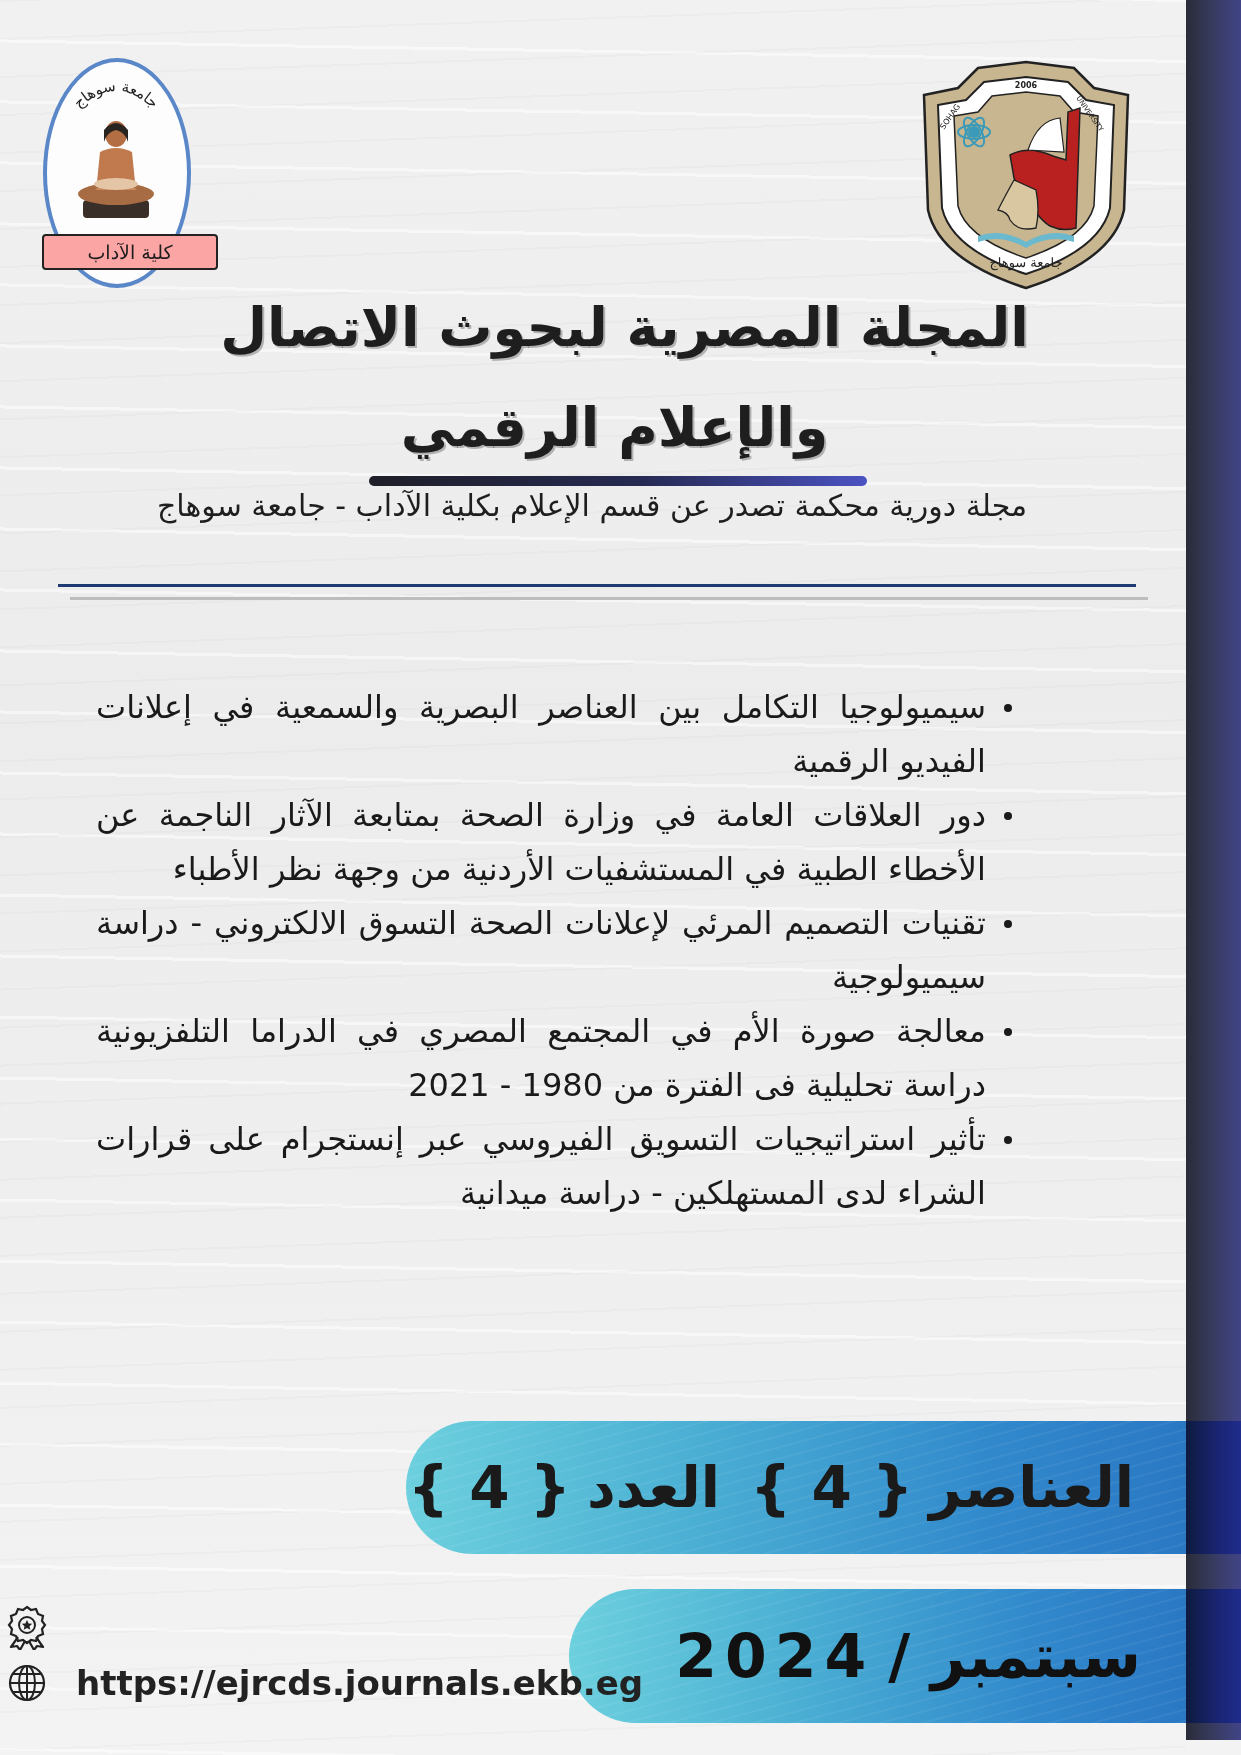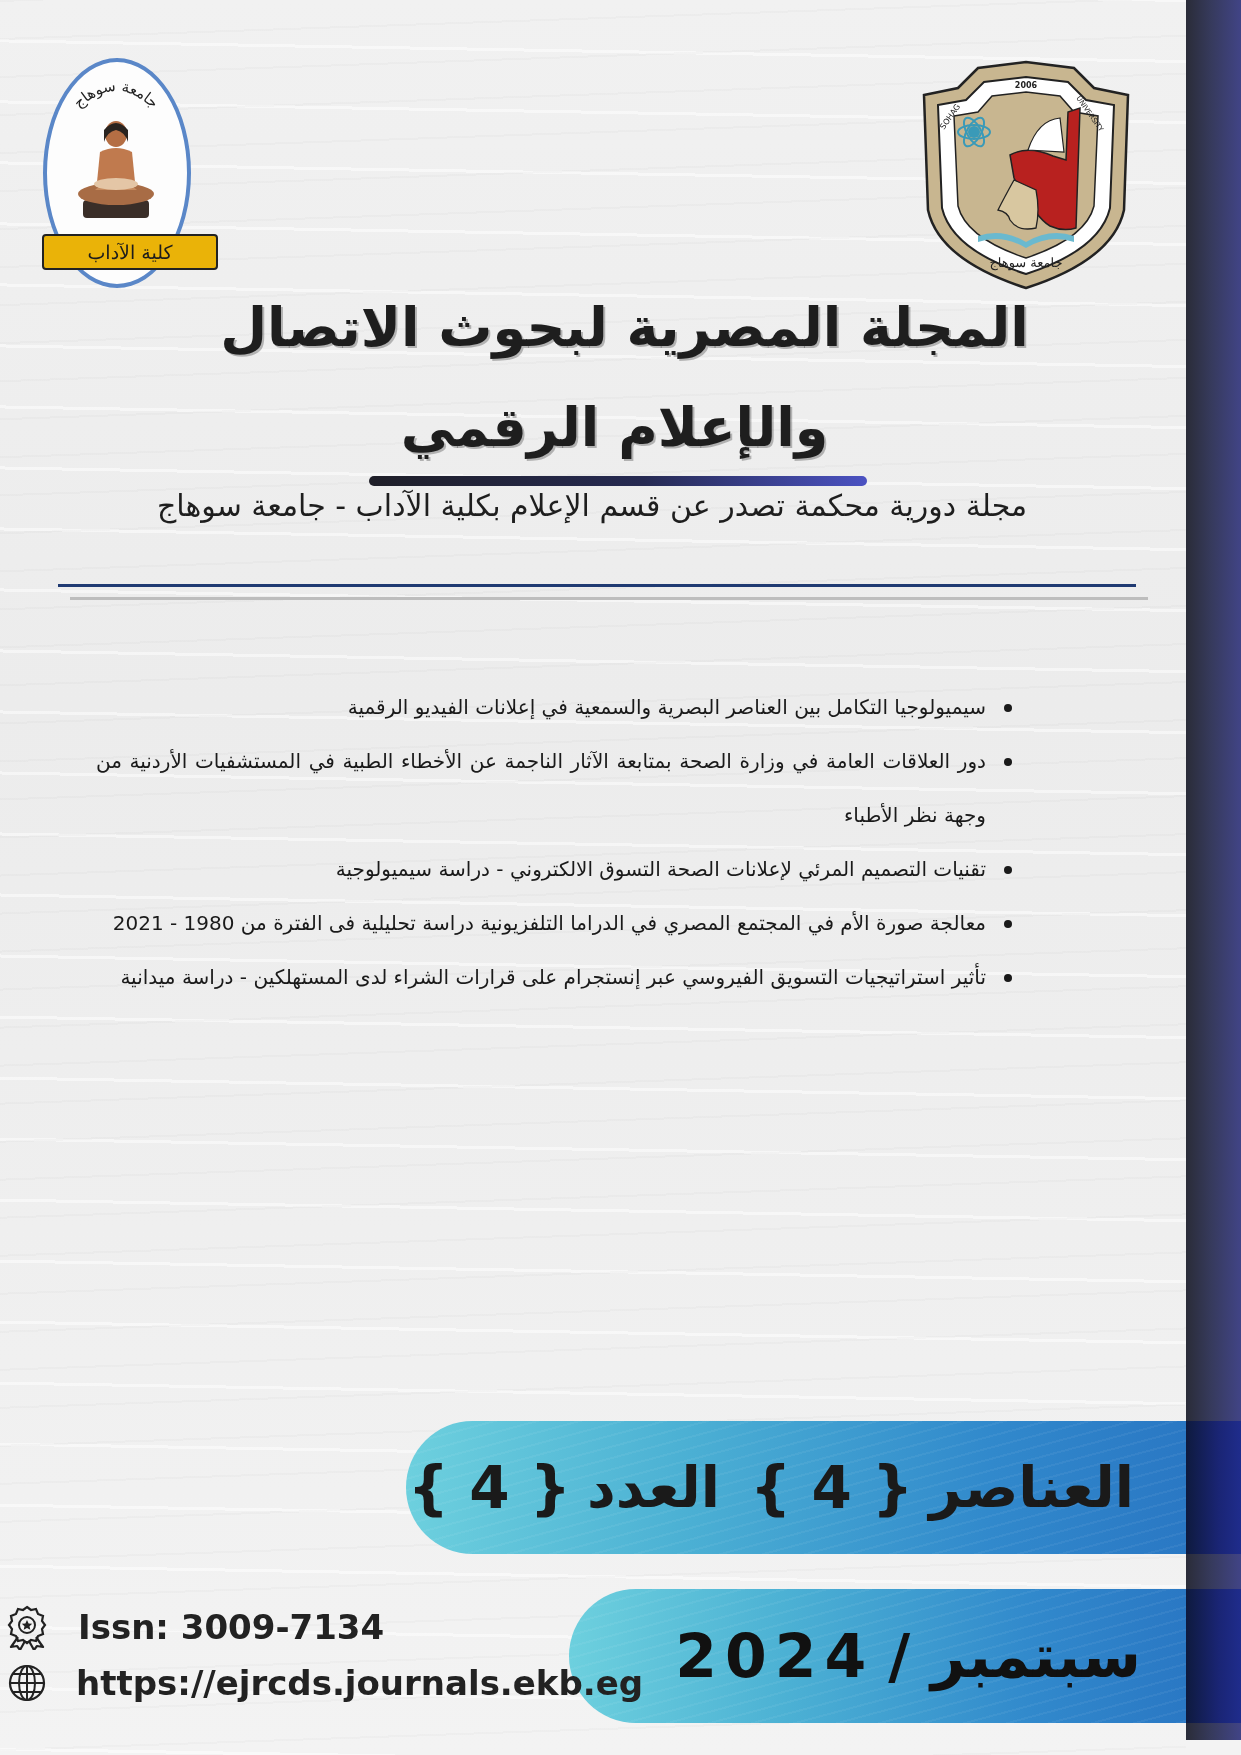--- a/index.html
+++ b/index.html
@@ -26,21 +26,21 @@
     position: absolute; left: 5px; top: 0; width: 140px; height: 222px;
     border: 4px solid #5a87c8; border-radius: 50%; background: #fdfdfd;
   }
   .faculty-arc {
     position: absolute; left: 0; top: 12px; width: 156px; text-align: center;
     font-family: "DejaVu Serif", serif; font-size: 15px; color: #222;
   }
   .scribe { position: absolute; left: 37px; top: 52px; width: 82px; height: 110px; }
   .faculty-box {
     position: absolute; left: 4px; top: 176px; width: 172px; height: 32px;
-    border: 2px solid #222; border-radius: 4px; background: #eab308;
+    border: 2px solid #222; border-radius: 4px; background: #fca5a5;
     font-family: "DejaVu Serif", serif; font-size: 19px; text-align: center; line-height: 32px; direction: rtl;
   }
 
   
   .crest { position: absolute; left: 918px; top: 60px; width: 216px; height: 230px; }
 
   
   .title-line {
     position: absolute; left: 0; width: 1241px; text-align: center; direction: rtl;
     font-family: "DejaVu Sans", sans-serif; font-weight: bold; color: #1e1e1e;
@@ -58,21 +58,21 @@
   }
   .rule-blue { position: absolute; left: 58px; top: 584px; width: 1078px; height: 3px; background: #1f3a72; }
   .rule-grey { position: absolute; left: 70px; top: 597px; width: 1078px; height: 3px; background: #bdbdbd; }
 
   
   .articles {
     position: absolute; left: 96px; top: 680px; width: 918px; margin: 0; padding: 0;
     list-style: none; direction: rtl; text-align: justify;
   }
   .articles li {
-    position: relative; padding-right: 28px; font-size: 20px; line-height: 54px; color: #1a1a1a;
+    position: relative; padding-right: 28px; font-size: 32px; line-height: 54px; color: #1a1a1a;
     text-align-last: right;
   }
   .articles li::before {
     content: ""; position: absolute; right: 2px; top: 24px; width: 8px; height: 8px; border-radius: 50%; background: #1a1a1a;
   }
 
   
   .banner {
     position: absolute; right: 55px; border-radius: 70px 0 0 70px;
     background:
@@ -180,21 +180,20 @@
 </div>
 <div class="banner-cap cap-date"></div>
 
 <div class="contact contact-issn">
   <svg class="ic" viewBox="0 0 42 46">
     <path d="M21 3 l4 3 5-1 2 5 5 2-1 5 3 4-3 4 1 5-5 2-2 5-5-1-4 3-4-3-5 1-2-5-5-2 1-5-3-4 3-4-1-5 5-2 2-5 5 1z" fill="none" stroke="#222" stroke-width="2.2"></path>
     <circle cx="21" cy="21" r="8" fill="none" stroke="#222" stroke-width="2"></circle>
     <path d="M21 16 l1.6 3.4 3.6.4-2.7 2.4.8 3.6-3.3-1.9-3.3 1.9.8-3.6-2.7-2.4 3.6-.4z" fill="#222"></path>
     <path d="M12 33 L5 43 L11 42 L14 46 L19 37 M30 33 L37 43 L31 42 L28 46 L23 37" fill="none" stroke="#222" stroke-width="2.2" stroke-linejoin="round"></path>
   </svg>
-  <span class="contact-text">Issn: 3009-7134</span>
 </div>
 <div class="contact contact-url">
   <svg class="ic" viewBox="0 0 42 46">
     <circle cx="21" cy="23" r="17" fill="none" stroke="#222" stroke-width="2.2"></circle>
     <ellipse cx="21" cy="23" rx="8" ry="17" fill="none" stroke="#222" stroke-width="2"></ellipse>
     <line x1="21" y1="6" x2="21" y2="40" stroke="#222" stroke-width="2"></line>
     <line x1="4" y1="23" x2="38" y2="23" stroke="#222" stroke-width="2"></line>
     <path d="M7 14 H35 M7 32 H35" stroke="#222" stroke-width="2" fill="none"></path>
   </svg>
   <span class="contact-text">https://ejrcds.journals.ekb.eg</span>

